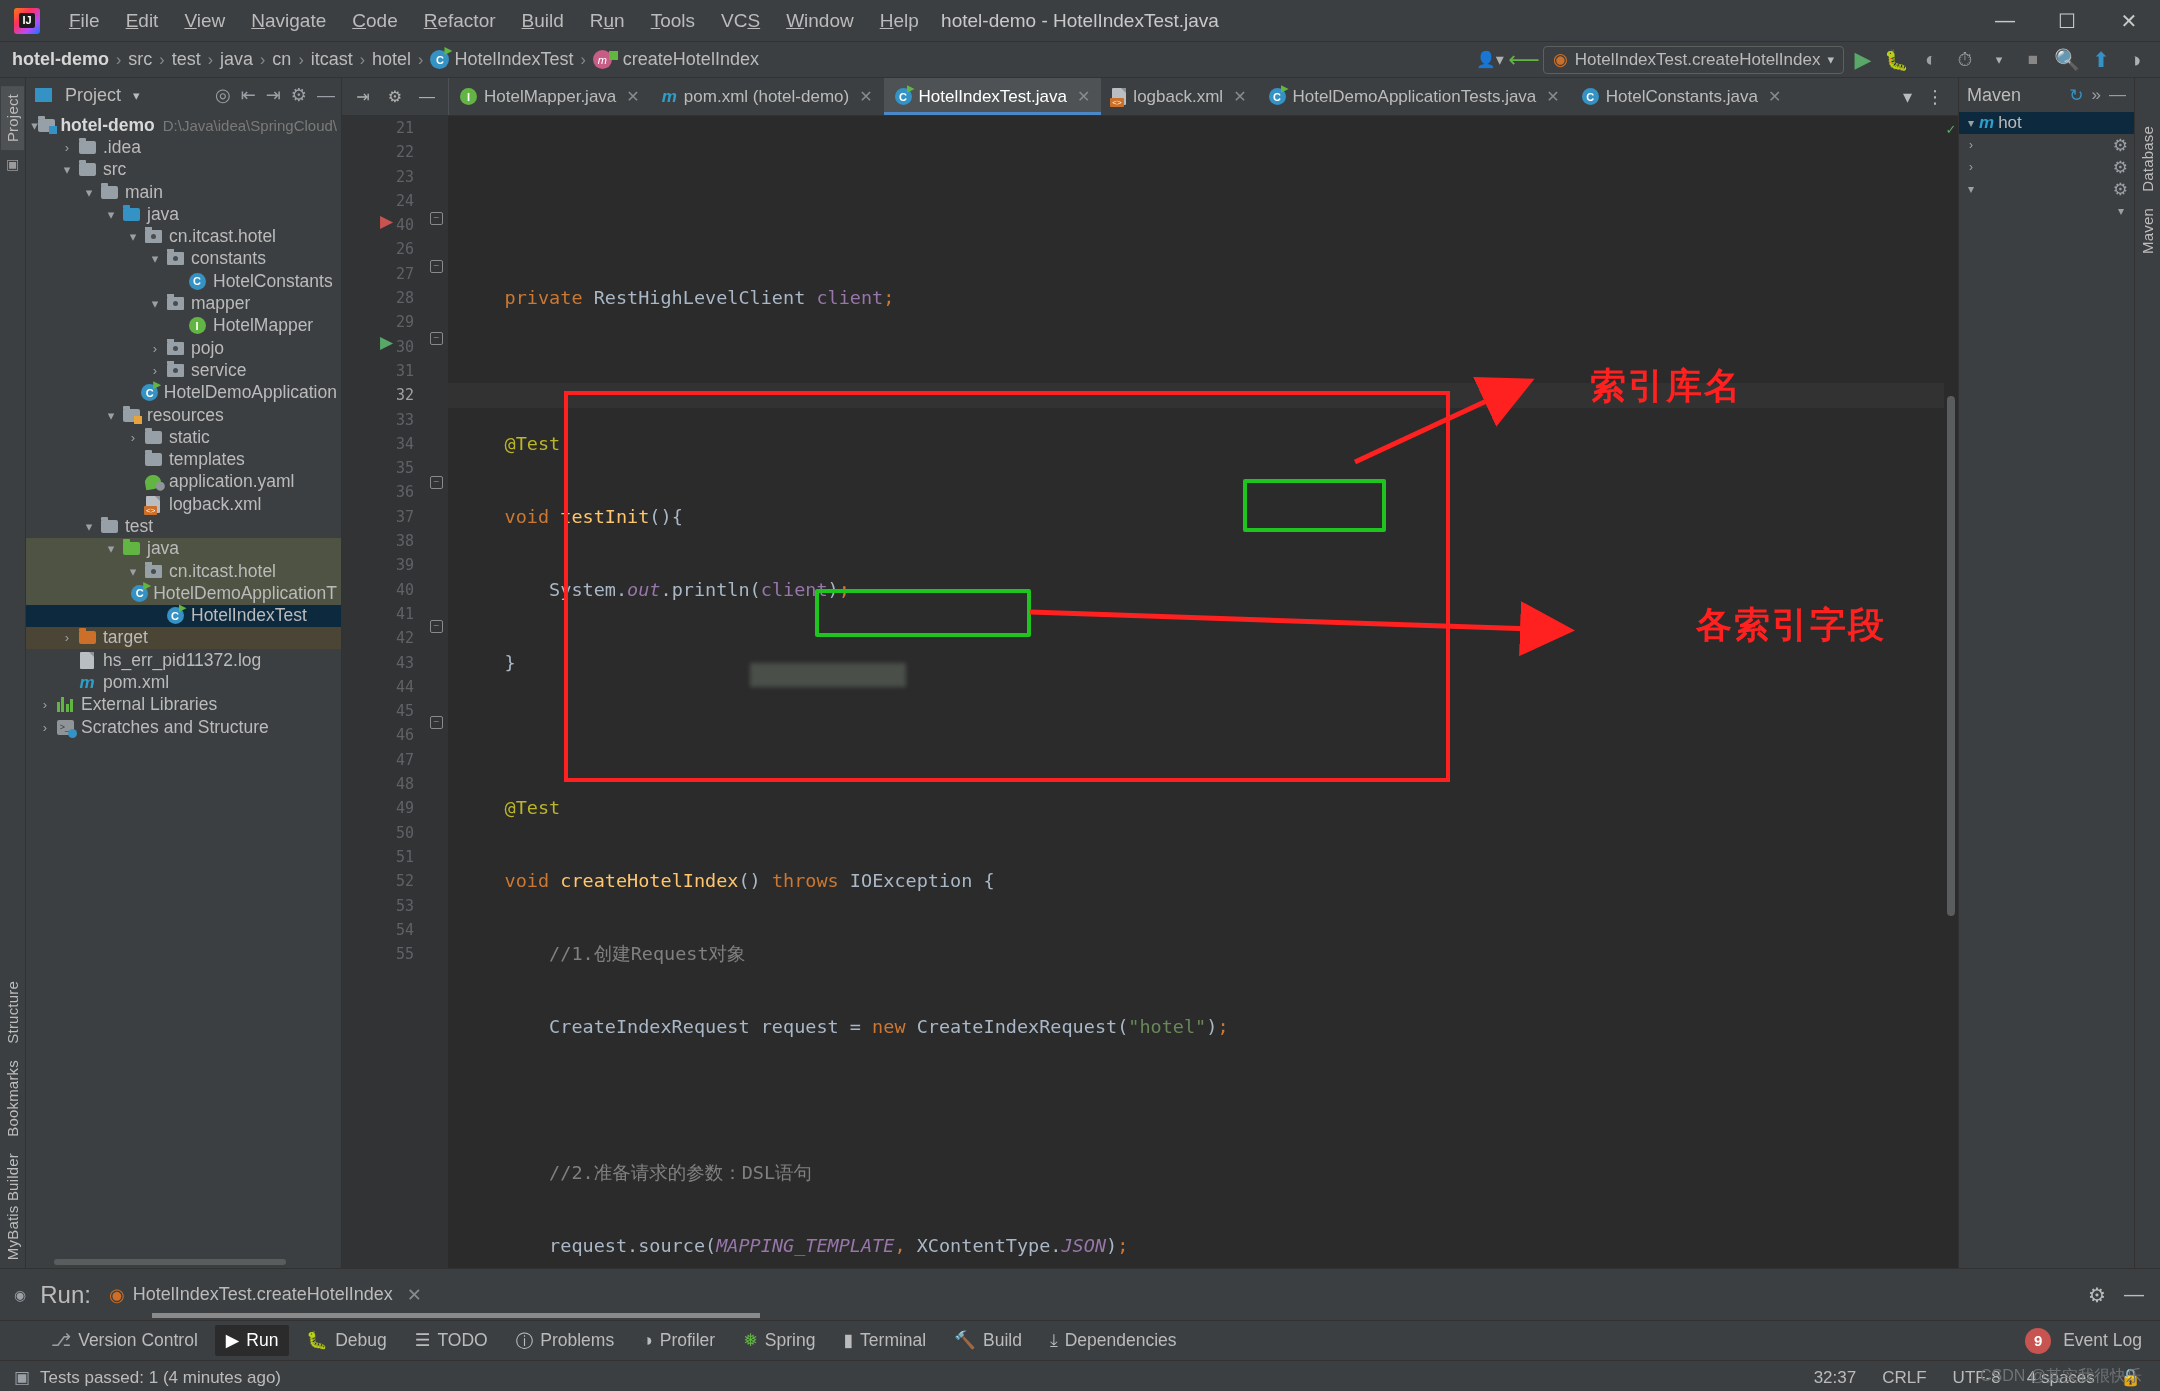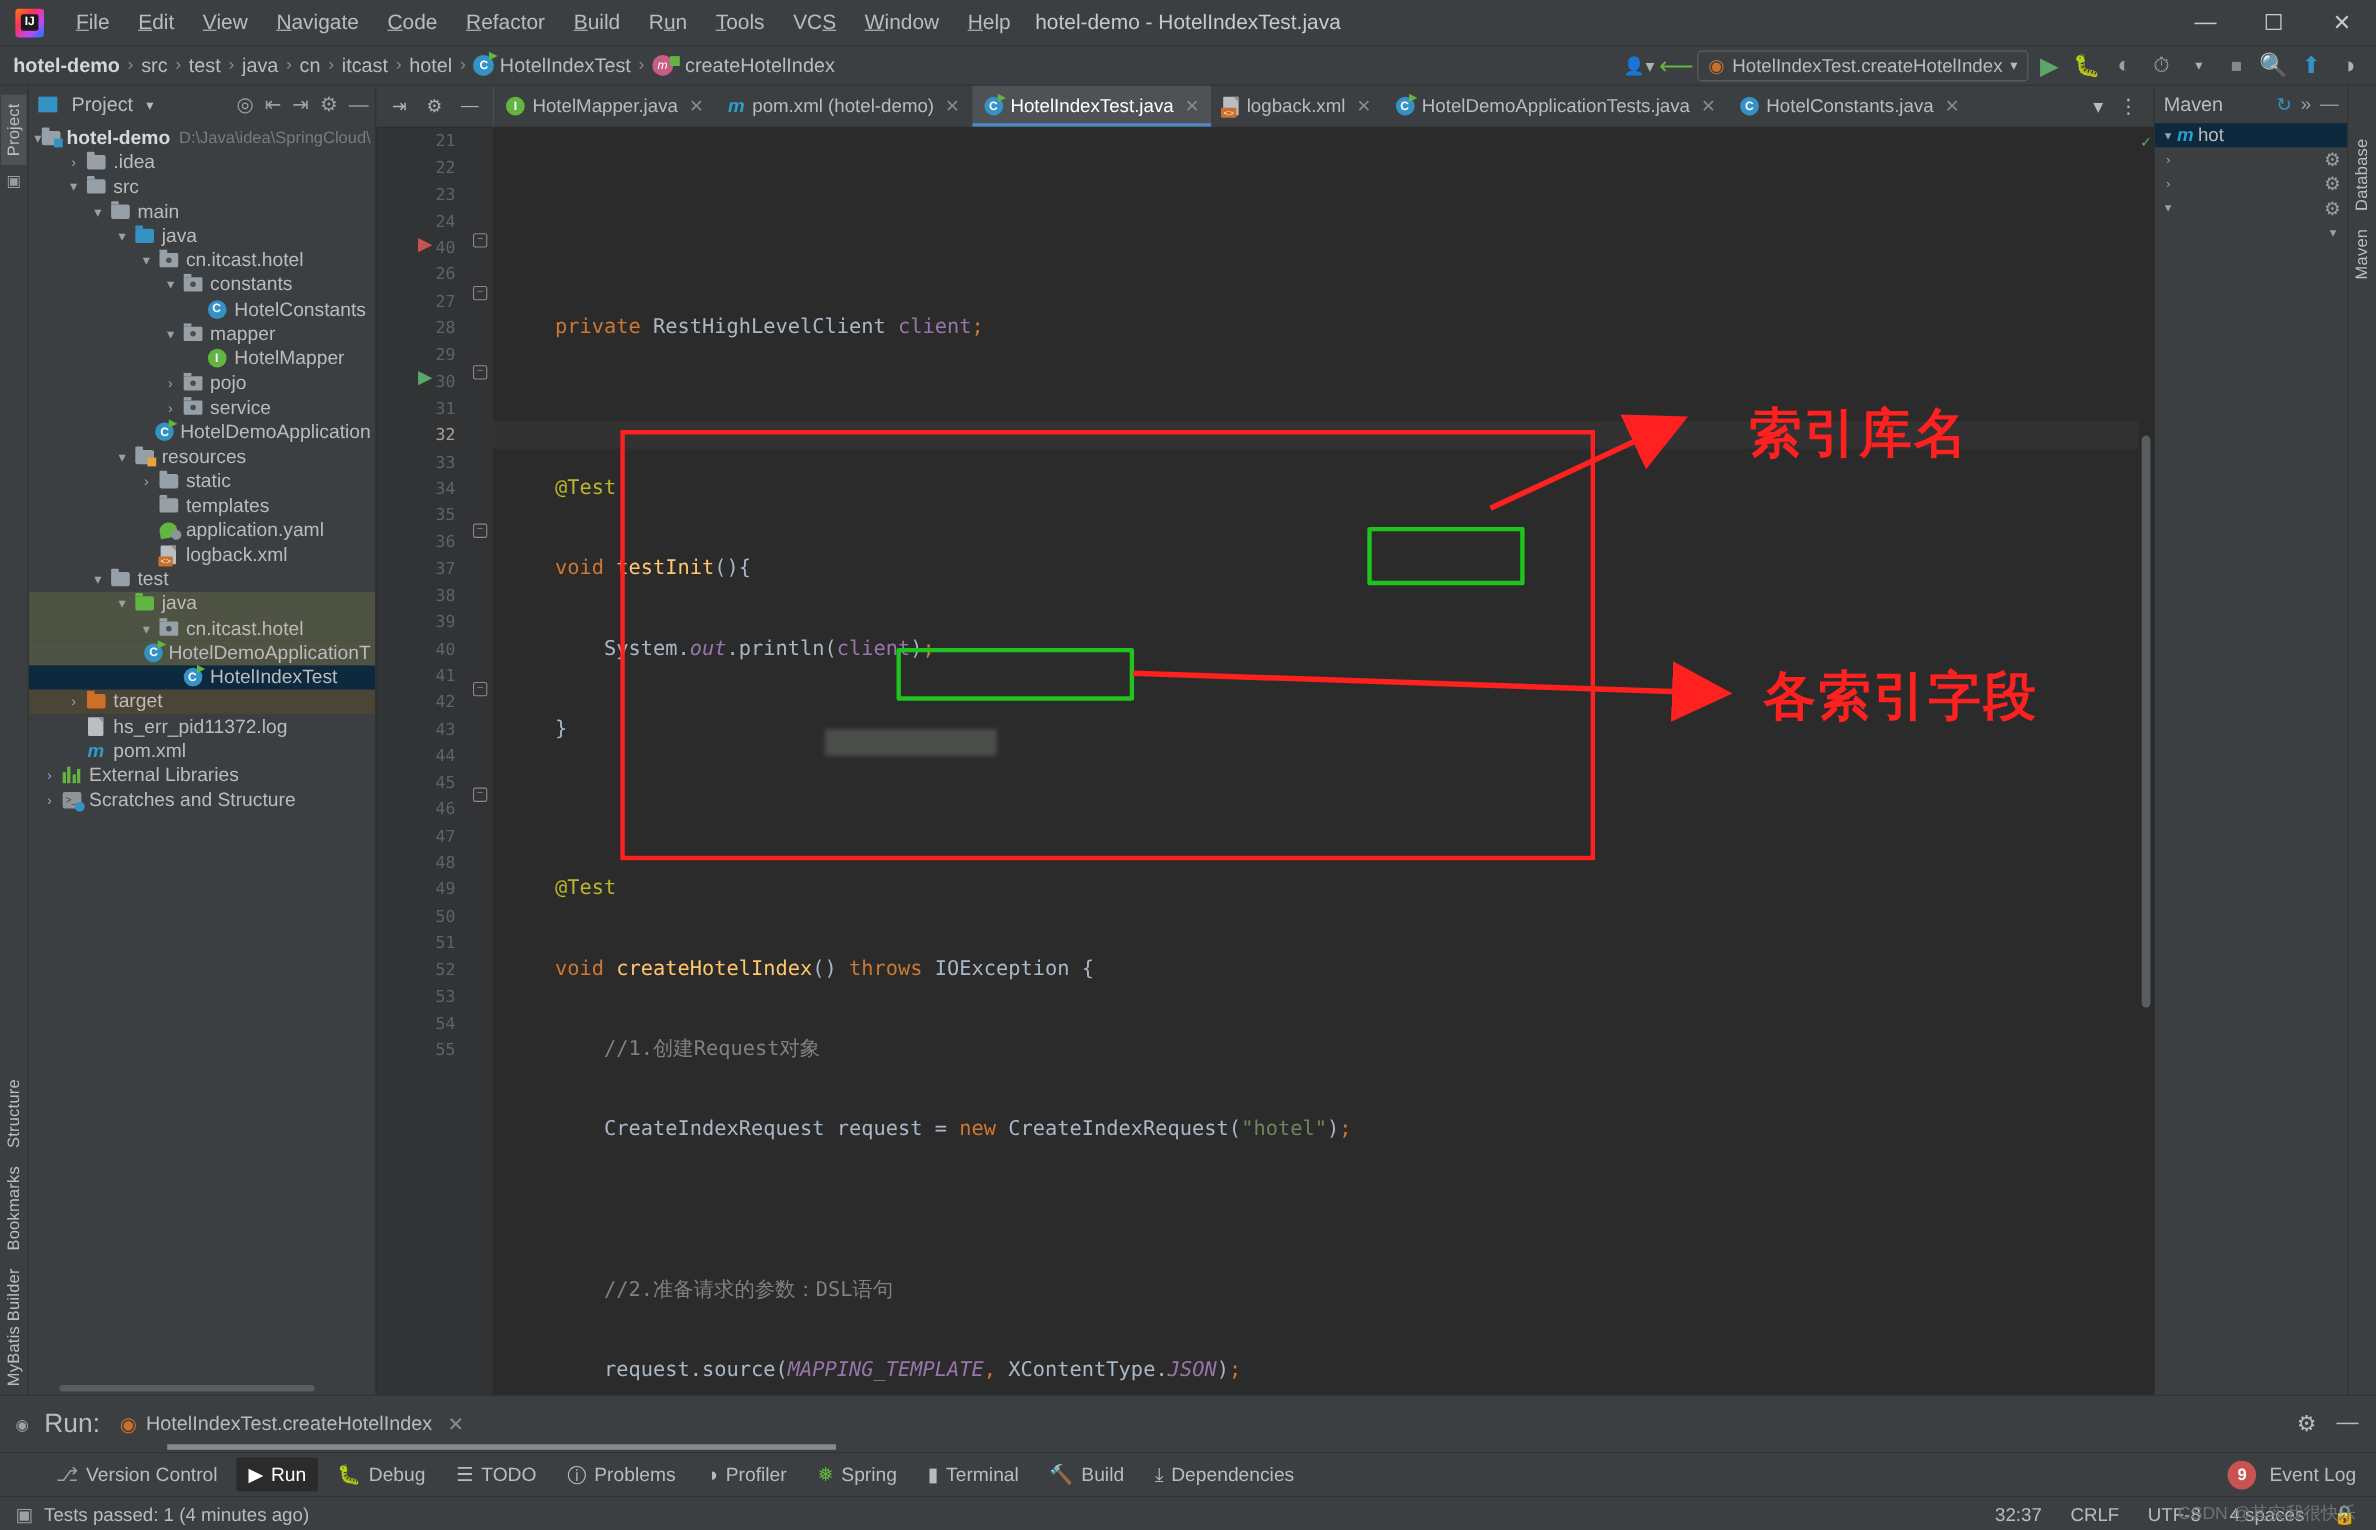--- a/index.html
+++ b/index.html
@@ -191,21 +191,21 @@
 
   
   .statusbar { height:34px; background:#3c3f41; display:flex; align-items:center; padding-left:14px;
                font-size:17px; color:#bbbbbb; border-top:1px solid #323232;}
   .sb-right { margin-left:auto; display:flex; align-items:center; gap:26px; padding-right:18px;}
 
   
   .overlay { position:absolute; inset:0; pointer-events:none; z-index: 40; }
   .red-box { position:absolute; border:4px solid #ff2020; }
   .green-box { position:absolute; border:4px solid #1fc41f; border-radius:2px; }
-  .cn-note { position:absolute; color:#ff2020; font-size:48px; font-weight:bold;
+  .cn-note { position:absolute; color:#ff2020; font-size:36px; font-weight:bold;
              font-family:"DejaVu Sans", sans-serif; letter-spacing:2px; white-space:nowrap;}
   .watermark { position:absolute; right:18px; bottom:4px; font-size:16px; color:#6f7376; }
   .blur-box { position:absolute; background:#4a4f4a; filter: blur(2px); }
 </style>
 </head>
 <body>
 
 <div class="ide">
 
   <div class="titlebar">
@@ -855,17 +855,17 @@
       <defs>
         <marker id="ah" markerWidth="11" markerHeight="11" refX="8" refY="5.5" orient="auto">
           <polygon points="0,0 11,5.5 0,11" fill="#ff2020"></polygon>
         </marker>
       </defs>
       <line x1="1355" y1="462" x2="1521" y2="385" stroke="#ff2020" stroke-width="5" marker-end="url(#ah)"></line>
       <line x1="1030" y1="612" x2="1560" y2="630" stroke="#ff2020" stroke-width="5" marker-end="url(#ah)"></line>
     </svg>
 
     <div class="cn-note" style="left:1590px; top:362px;">索引库名</div>
-    <div class="cn-note" style="left:1603px; top:601px;">各索引字段</div>
+    <div class="cn-note" style="left:1696px; top:601px;">各索引字段</div>
 
     <div class="watermark">CSDN @其实我很快乐</div>
   </div>
 </div>
 
 </body></html>

